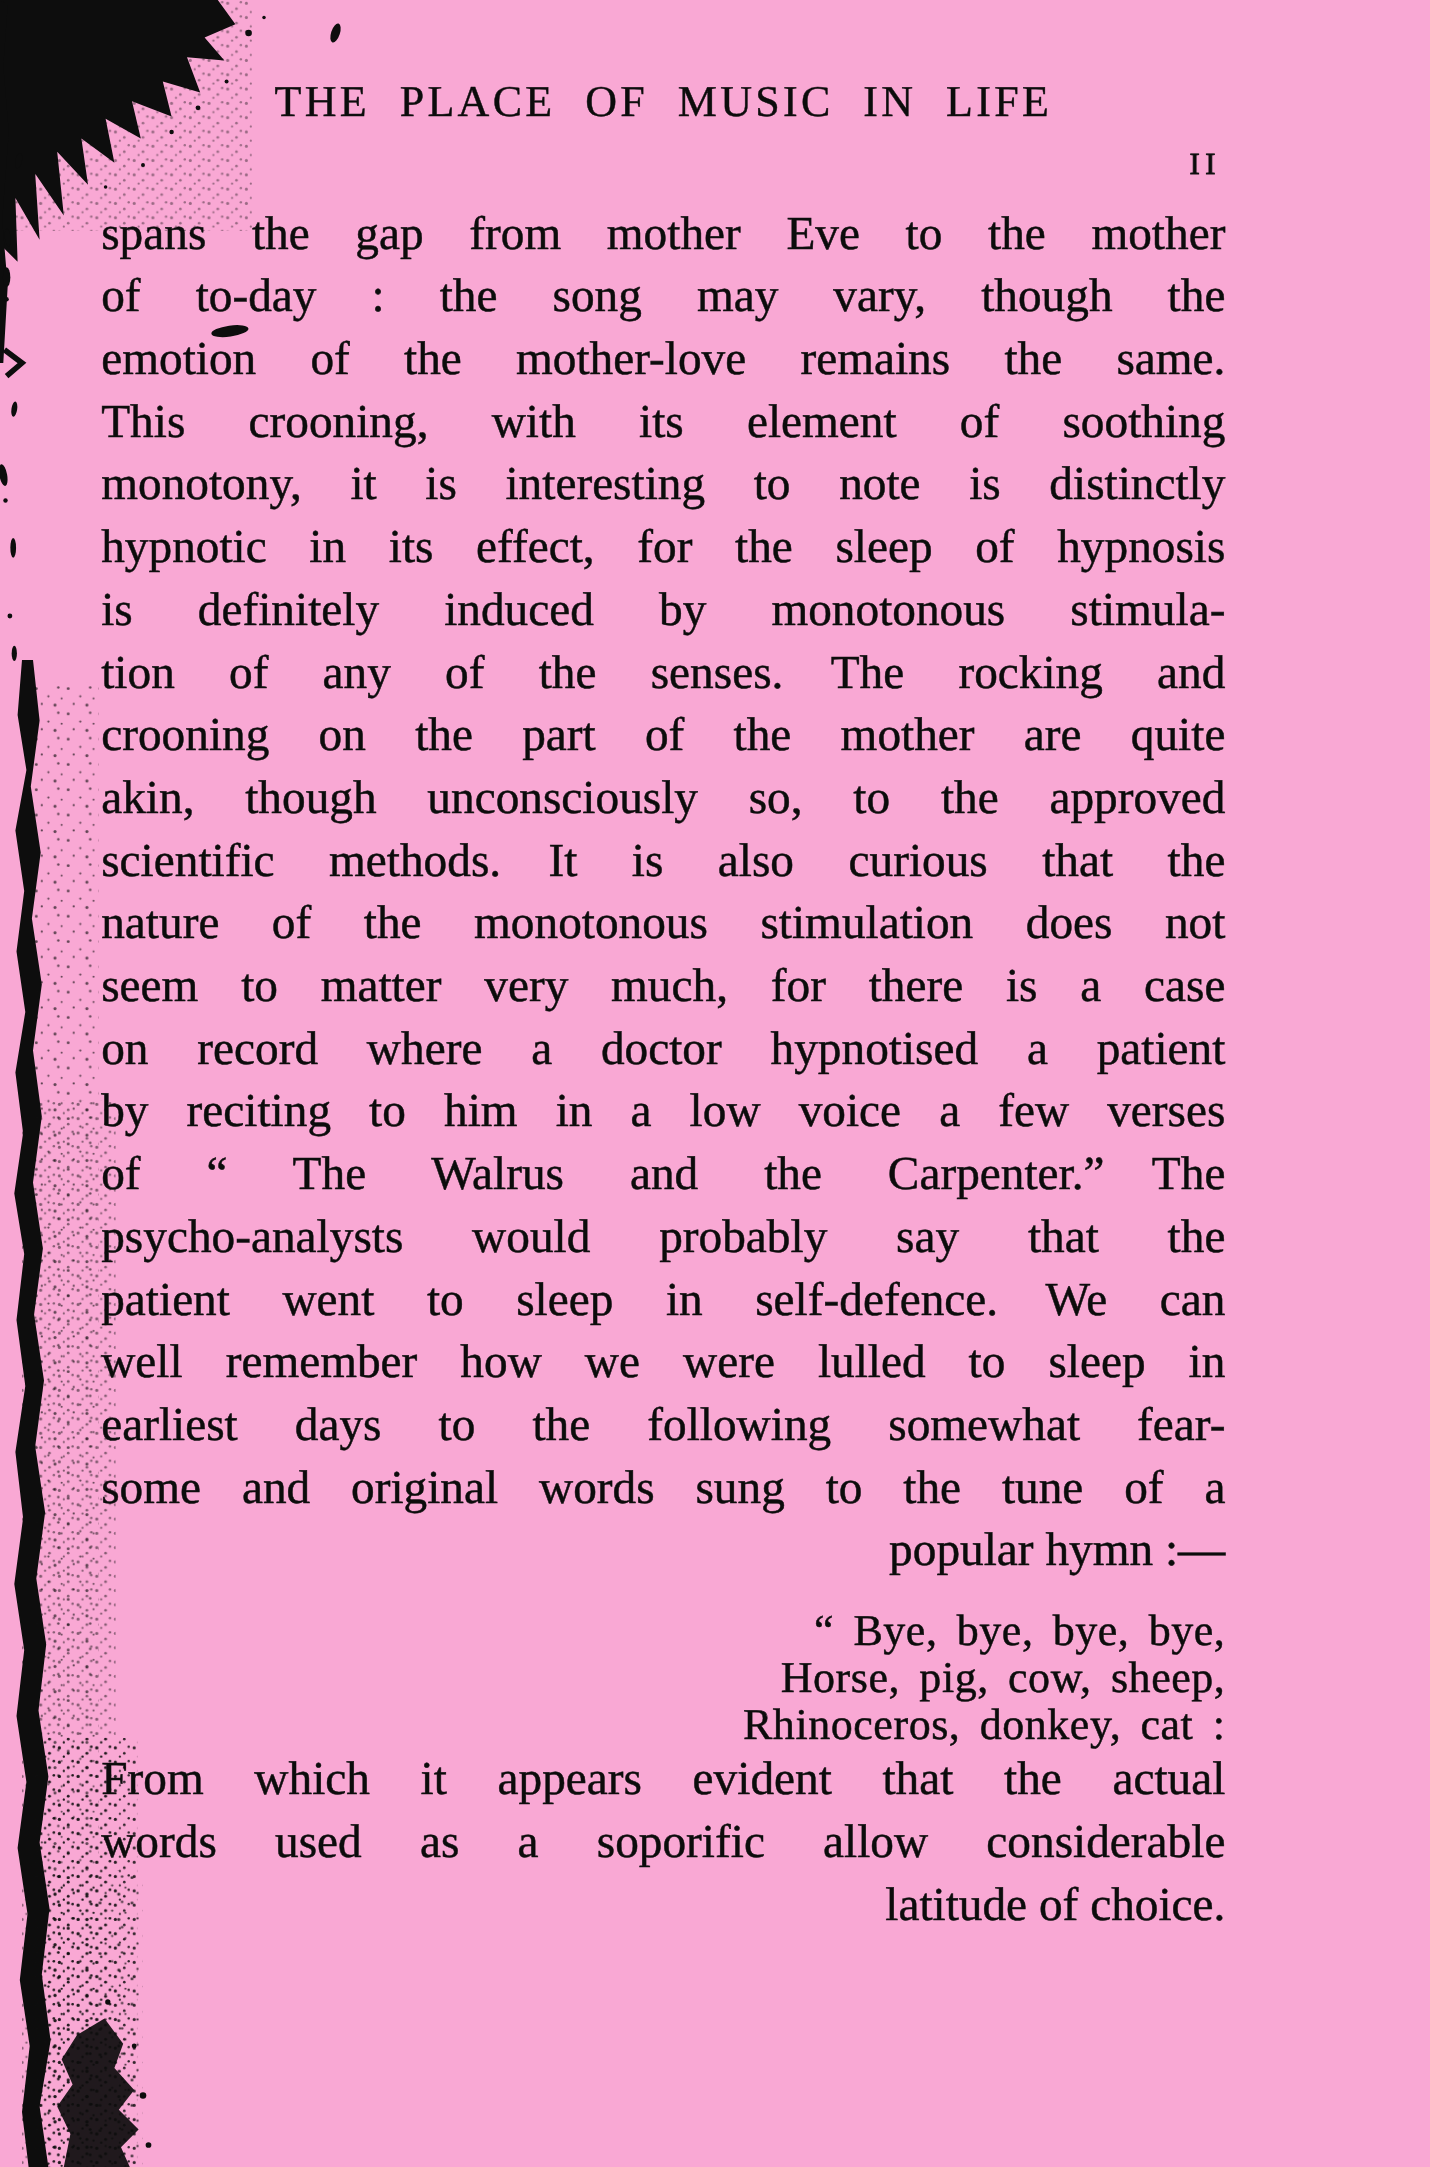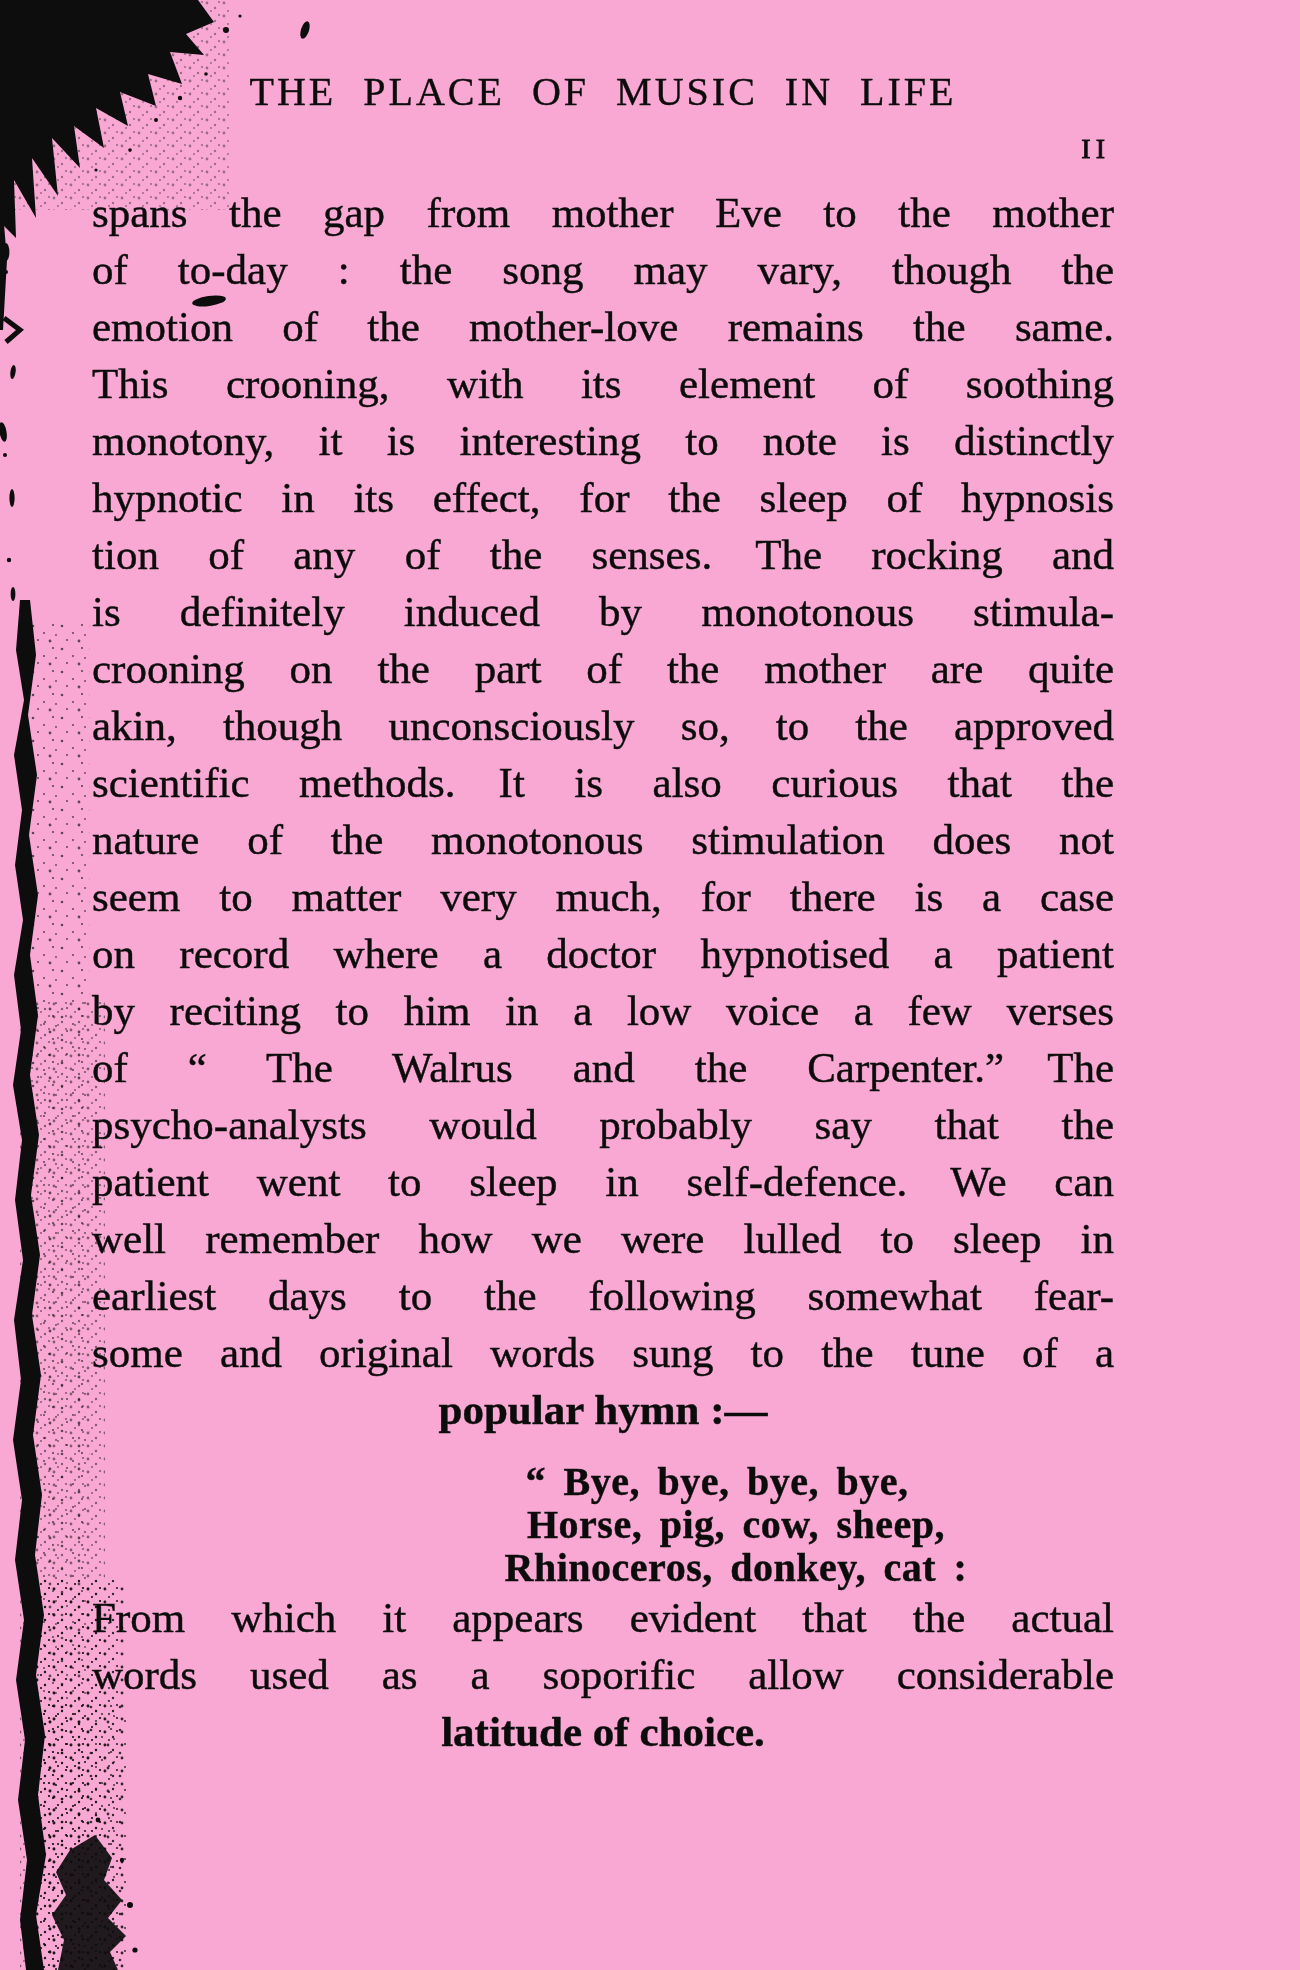--- a/index.html
+++ b/index.html
@@ -38,21 +38,21 @@
     margin-top: 27px;
     -webkit-text-stroke: 0.8px #111;
   }
 
   .textflow {
     position: absolute; top: 184px; left: 0; width: 100%;
     font-size: 43px; line-height: 57px;
     -webkit-text-stroke: 0.45px #111;
   }
   .jline { text-align: justify; text-align-last: justify; white-space: nowrap; }
-  .lline { text-align: center; white-space: nowrap; font-weight: bold; }
+  .lline { text-align: right; white-space: nowrap; }
 
   .verse {
     margin-top: 22px;
     margin-left: 266px;
     font-size: 40px; line-height: 43px;
     letter-spacing: 0.5px; word-spacing: 7px;
   }
   .verse .hang { text-indent: -38px; }
 
   .para2 { }
@@ -138,22 +138,22 @@
 
     <div class="textflow">
 
       <div>
         <div class="jline">spans the gap from mother Eve to the mother</div>
         <div class="jline">of to-day : the song may vary, though the</div>
         <div class="jline">emotion of the mother-love remains the same.</div>
         <div class="jline">This crooning, with its element of soothing</div>
         <div class="jline">monotony, it is interesting to note is distinctly</div>
         <div class="jline">hypnotic in its effect, for the sleep of hypnosis</div>
+        <div class="jline">is definitely induced by monotonous stimula-</div>
         <div class="jline">tion of any of the senses. The rocking and</div>
-        <div class="jline">is definitely induced by monotonous stimula-</div>
         <div class="jline">crooning on the part of the mother are quite</div>
         <div class="jline">akin, though unconsciously so, to the approved</div>
         <div class="jline">scientific methods. It is also curious that the</div>
         <div class="jline">nature of the monotonous stimulation does not</div>
         <div class="jline">seem to matter very much, for there is a case</div>
         <div class="jline">on record where a doctor hypnotised a patient</div>
         <div class="jline">by reciting to him in a low voice a few verses</div>
         <div class="jline">of “ The Walrus and the Carpenter.” The</div>
         <div class="jline">psycho-analysts would probably say that the</div>
         <div class="jline">patient went to sleep in self-defence. We can</div>

